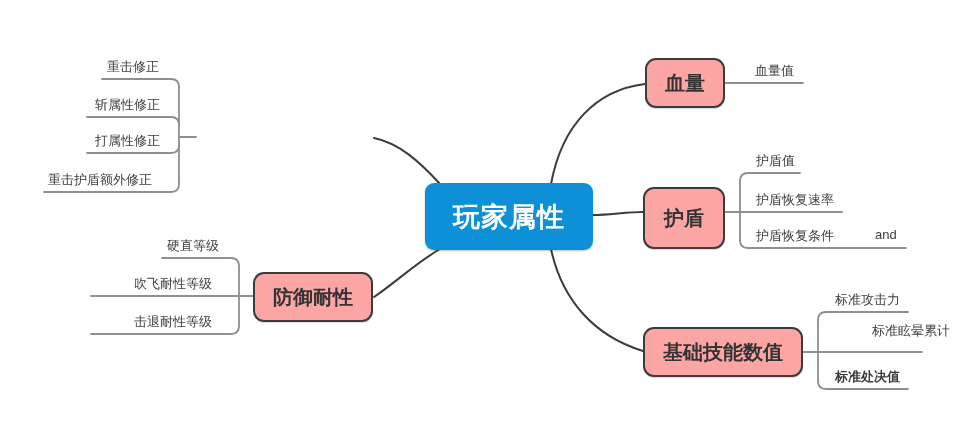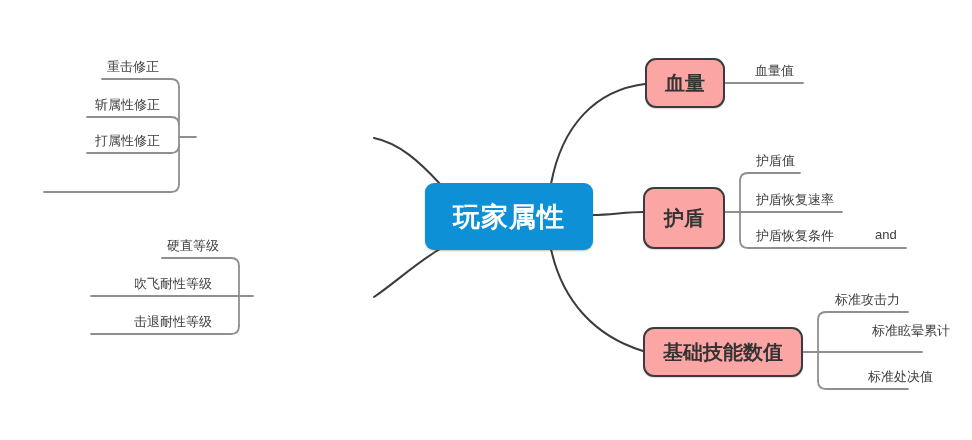--- a/index.html
+++ b/index.html
@@ -61,36 +61,38 @@
     <path class="twig" d="M740,181 V240"></path>
 
     <path class="twig" d="M803,352 H922"></path>
     <path class="twig" d="M908,312 H826 Q818,312 818,320"></path>
     <path class="twig" d="M908,389 H826 Q818,389 818,381"></path>
     <path class="twig" d="M818,320 V381"></path>
   </svg>
 
   <div class="node central" style="left:425px;top:183px;width:168px;height:67px;">玩家属性</div>
 
+  <div class="node branch big" style="left:253px;top:272px;width:120px;height:50px;">防御耐性</div>
   <div class="node branch big" style="left:645px;top:58px;width:80px;height:50px;">血量</div>
   <div class="node branch big" style="left:643px;top:187px;width:82px;height:62px;">护盾</div>
   <div class="node branch big" style="left:643px;top:327px;width:160px;height:50px;">基础技能数值</div>
 
   <div class="leaf" style="left:107px;top:58px;">重击修正</div>
   <div class="leaf" style="left:95px;top:96px;">斩属性修正</div>
   <div class="leaf" style="left:95px;top:132px;">打属性修正</div>
+  <div class="leaf" style="left:48px;top:171px;">重击护盾额外修正</div>
 
   <div class="leaf" style="left:167px;top:237px;">硬直等级</div>
   <div class="leaf" style="left:134px;top:275px;">吹飞耐性等级</div>
   <div class="leaf" style="left:134px;top:313px;">击退耐性等级</div>
 
   <div class="leaf" style="left:755px;top:62px;">血量值</div>
 
   <div class="leaf" style="left:756px;top:152px;">护盾值</div>
   <div class="leaf" style="left:756px;top:191px;">护盾恢复速率</div>
   <div class="leaf" style="left:756px;top:227px;">护盾恢复条件</div>
   <div class="leaf" style="left:875px;top:227px;">and</div>
 
   <div class="leaf" style="left:835px;top:291px;">标准攻击力</div>
   <div class="leaf" style="left:835px;top:322px;margin-left:37px;">标准眩晕累计</div>
-  <div class="leaf" style="left:868px;top:368px;">标准处决值</div>
+  <div class="leaf" style="left:835px;top:368px;font-weight:bold;">标准处决值</div>
 
 </div>
 
 </body></html>

